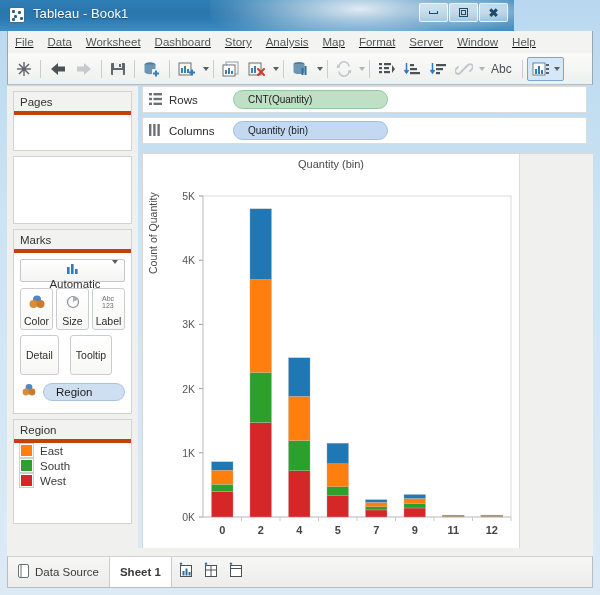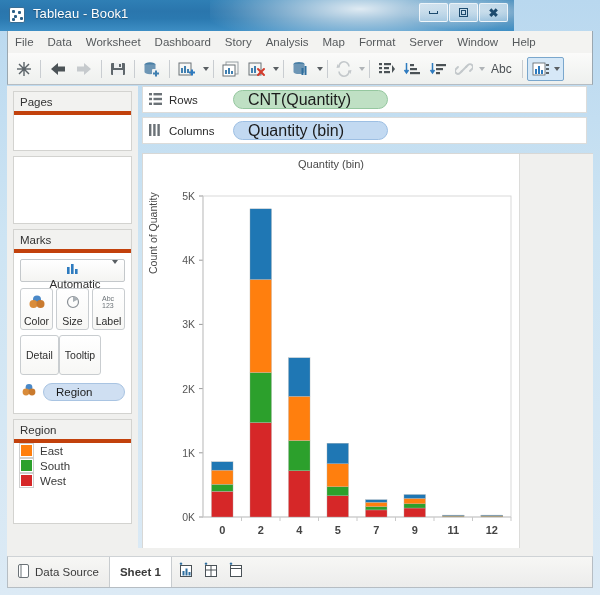--- a/index.html
+++ b/index.html
@@ -62,21 +62,21 @@
   .winbtn .sq1 { width: 9px; height: 3px; border: 1px solid #1d4b6e; border-top: none; }
   .winbtn .sq2 { width: 9px; height: 9px; border: 1px solid #1d4b6e; position: relative; }
   .winbtn .sq2::before { content:''; position:absolute; left:1px; top:1px; right:1px; bottom:1px; border:1px solid #1d4b6e; }
   .winbtn .xg { font-size: 12px; font-weight: bold; color: #1d4b6e; }
 
   
   .menubar {
     position: absolute; left: 7px; top: 31px; width: 586px; height: 22px;
     background: #f3f3f1;
     border-left: 1px solid #9aa7b0; border-right: 1px solid #9aa7b0;
-    display: flex; align-items: center;
+    display: flex; align-items: center; text-decoration: underline;
   }
   .menu-item {
     font-size: 11.5px; color: #55595c; padding: 2px 7px; white-space: nowrap;
   }
 
   
   .toolbar {
     position: absolute; left: 7px; top: 53px; width: 586px; height: 32px;
     background: linear-gradient(180deg,#fbfbfa 0%, #eef0ee 100%);
     border-left: 1px solid #9aa7b0; border-right: 1px solid #9aa7b0;
@@ -116,21 +116,21 @@
 
   .marks-btns { display: flex; margin: 6px 6px 0 6px; gap: 3px; }
   .mbtn {
     flex: 1; height: 42px; border: 1px solid #c9cdd0; border-radius: 3px;
     background: linear-gradient(180deg,#ffffff,#f7f7f5);
     display: flex; flex-direction: column; align-items: center; justify-content: flex-end;
     padding-bottom: 2px;
   }
   .mbtn .t { font-size: 10.5px; color: #2e2e2e; line-height: 12px; }
   .mbtn .ico { flex: 1; display: flex; align-items: center; justify-content: center; }
-  .marks-btns2 { display: flex; margin: 5px 6px 0 6px; gap: 0; }
+  .marks-btns2 { display: flex; margin: 5px 6px 0 6px; gap: 11px; }
   .mbtn2 {
     height: 40px; border: 1px solid #c9cdd0; border-radius: 3px;
     background: linear-gradient(180deg,#ffffff,#f7f7f5);
     display: flex; align-items: center; justify-content: center;
     font-size: 10.5px; color: #2e2e2e; padding: 0 5px;
   }
   .pill-row { display: flex; align-items: center; margin: 7px 6px 0 6px; }
   .pill {
     margin-left: 5px; height: 18px; flex: 1;
     background: #cfdff2; border: 1px solid #a9c4e2; border-radius: 9px;
@@ -147,21 +147,21 @@
   .shelf {
     position: absolute; left: 0; width: 445px; height: 27px;
     background: #ffffff; border: 1px solid #dcdcda;
     display: flex; align-items: center;
   }
   #shelf-rows { top: 0; }
   #shelf-cols { top: 31px; }
   .shelf-lbl { font-size: 11.5px; color: #2b2b2b; width: 90px; display: flex; align-items: center; padding-left: 6px; }
   .shelf-lbl .t { margin-left: 7px; }
   .shelf-pill {
-    height: 19px; border-radius: 10px; font-size: 16px; color: #1b1b1b;
+    height: 19px; border-radius: 10px; font-size: 10px; color: #1b1b1b;
     display: flex; align-items: center; padding: 4px 14px; white-space: nowrap;
   }
   .pill-green { background: #bfe0c4; border: 1px solid #95c79f; min-width: 155px; }
   .pill-blue  { background: #c2d9f1; border: 1px solid #9dbfe3; min-width: 155px; }
 
   .viz-area {
     position: absolute; left: 142px; top: 153px; width: 451px; height: 403px;
     background: #ffffff; border: 1px solid #d8d8d6;
   }
   .viz-inner { position: absolute; left: 0; top: 0; width: 376px; height: 401px; }

